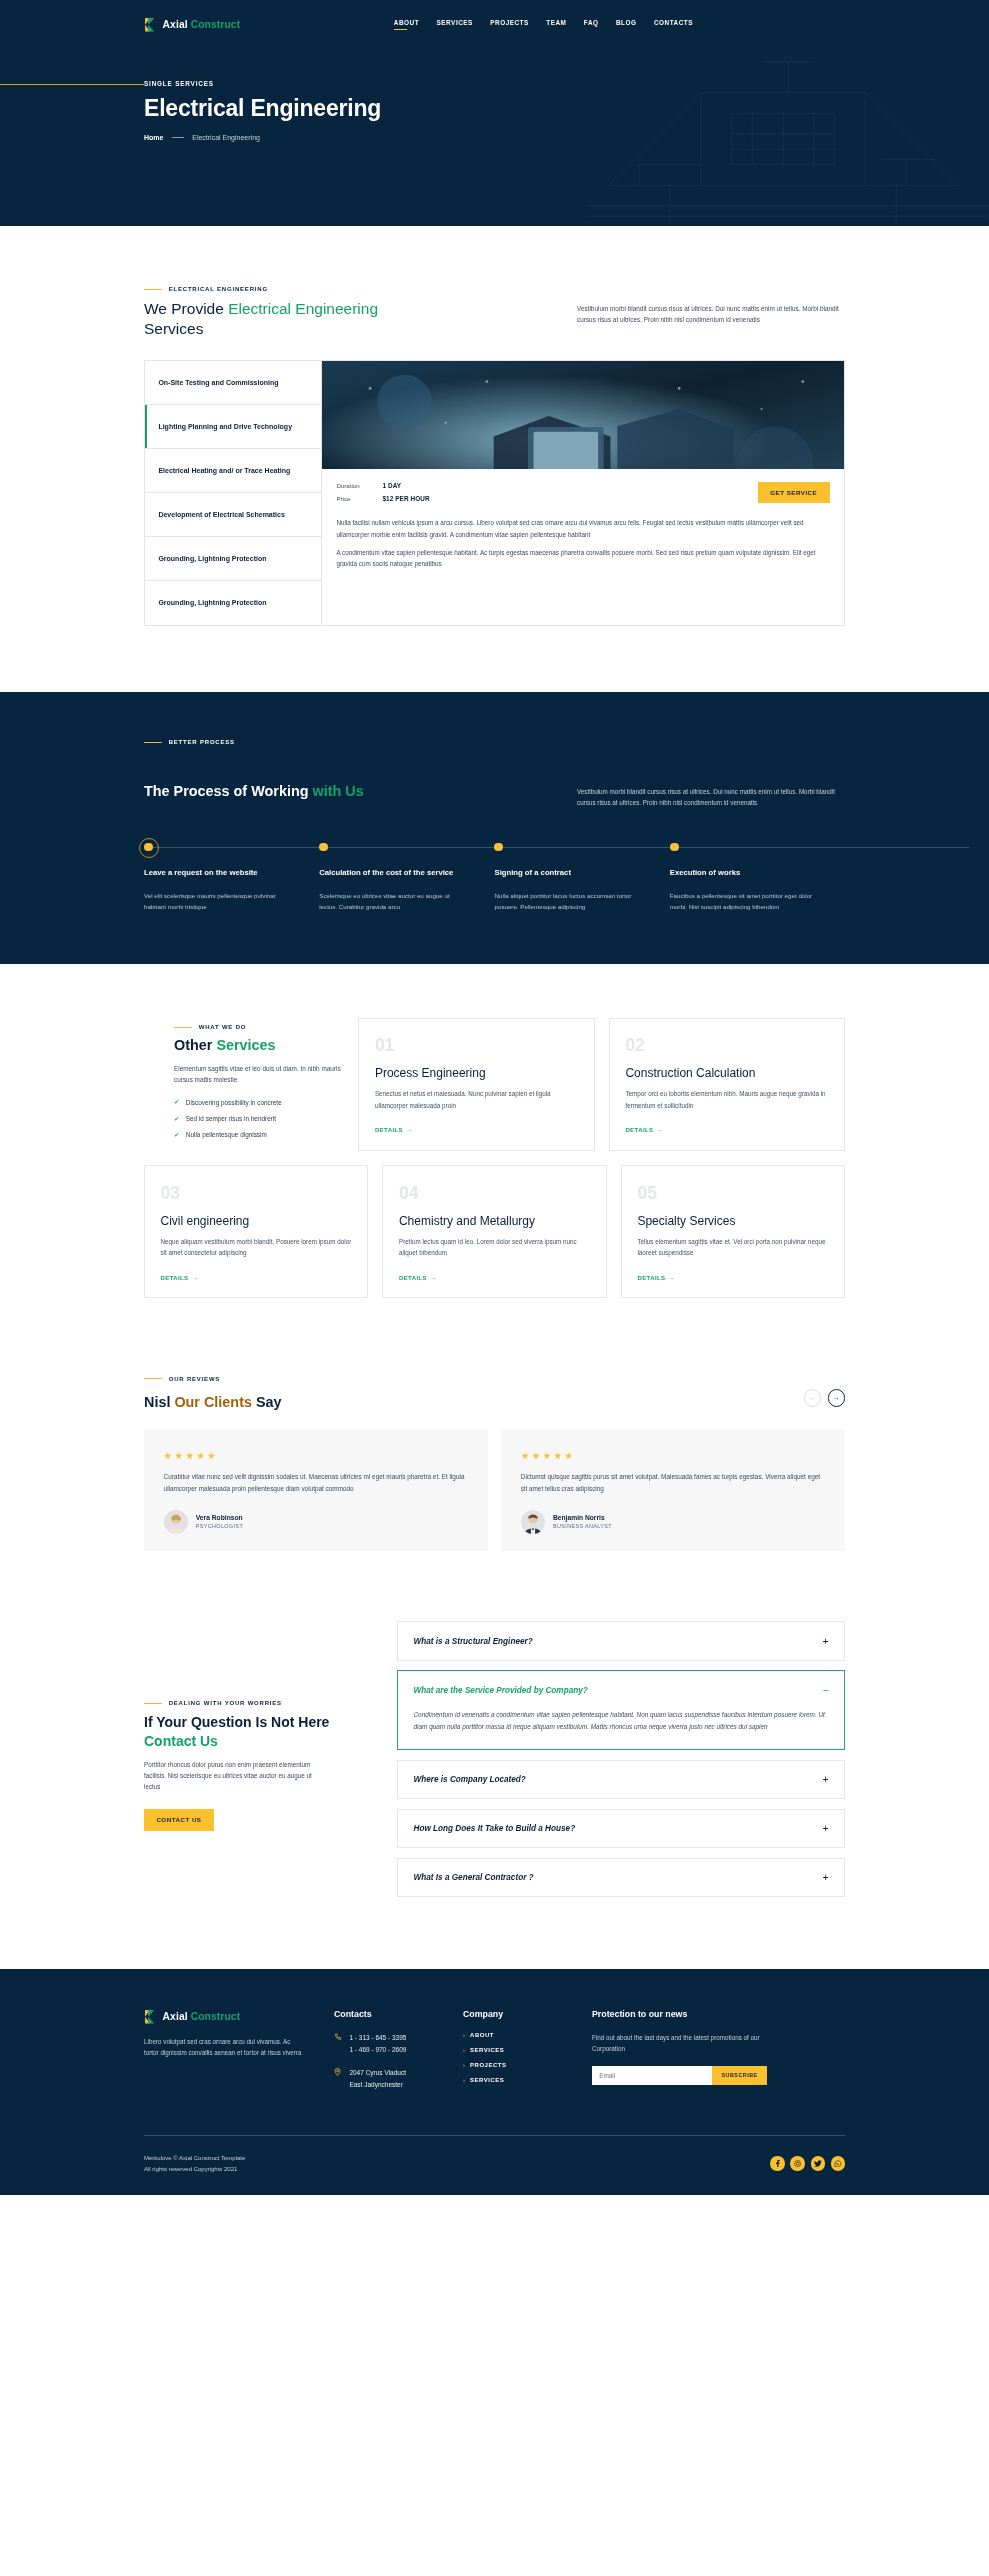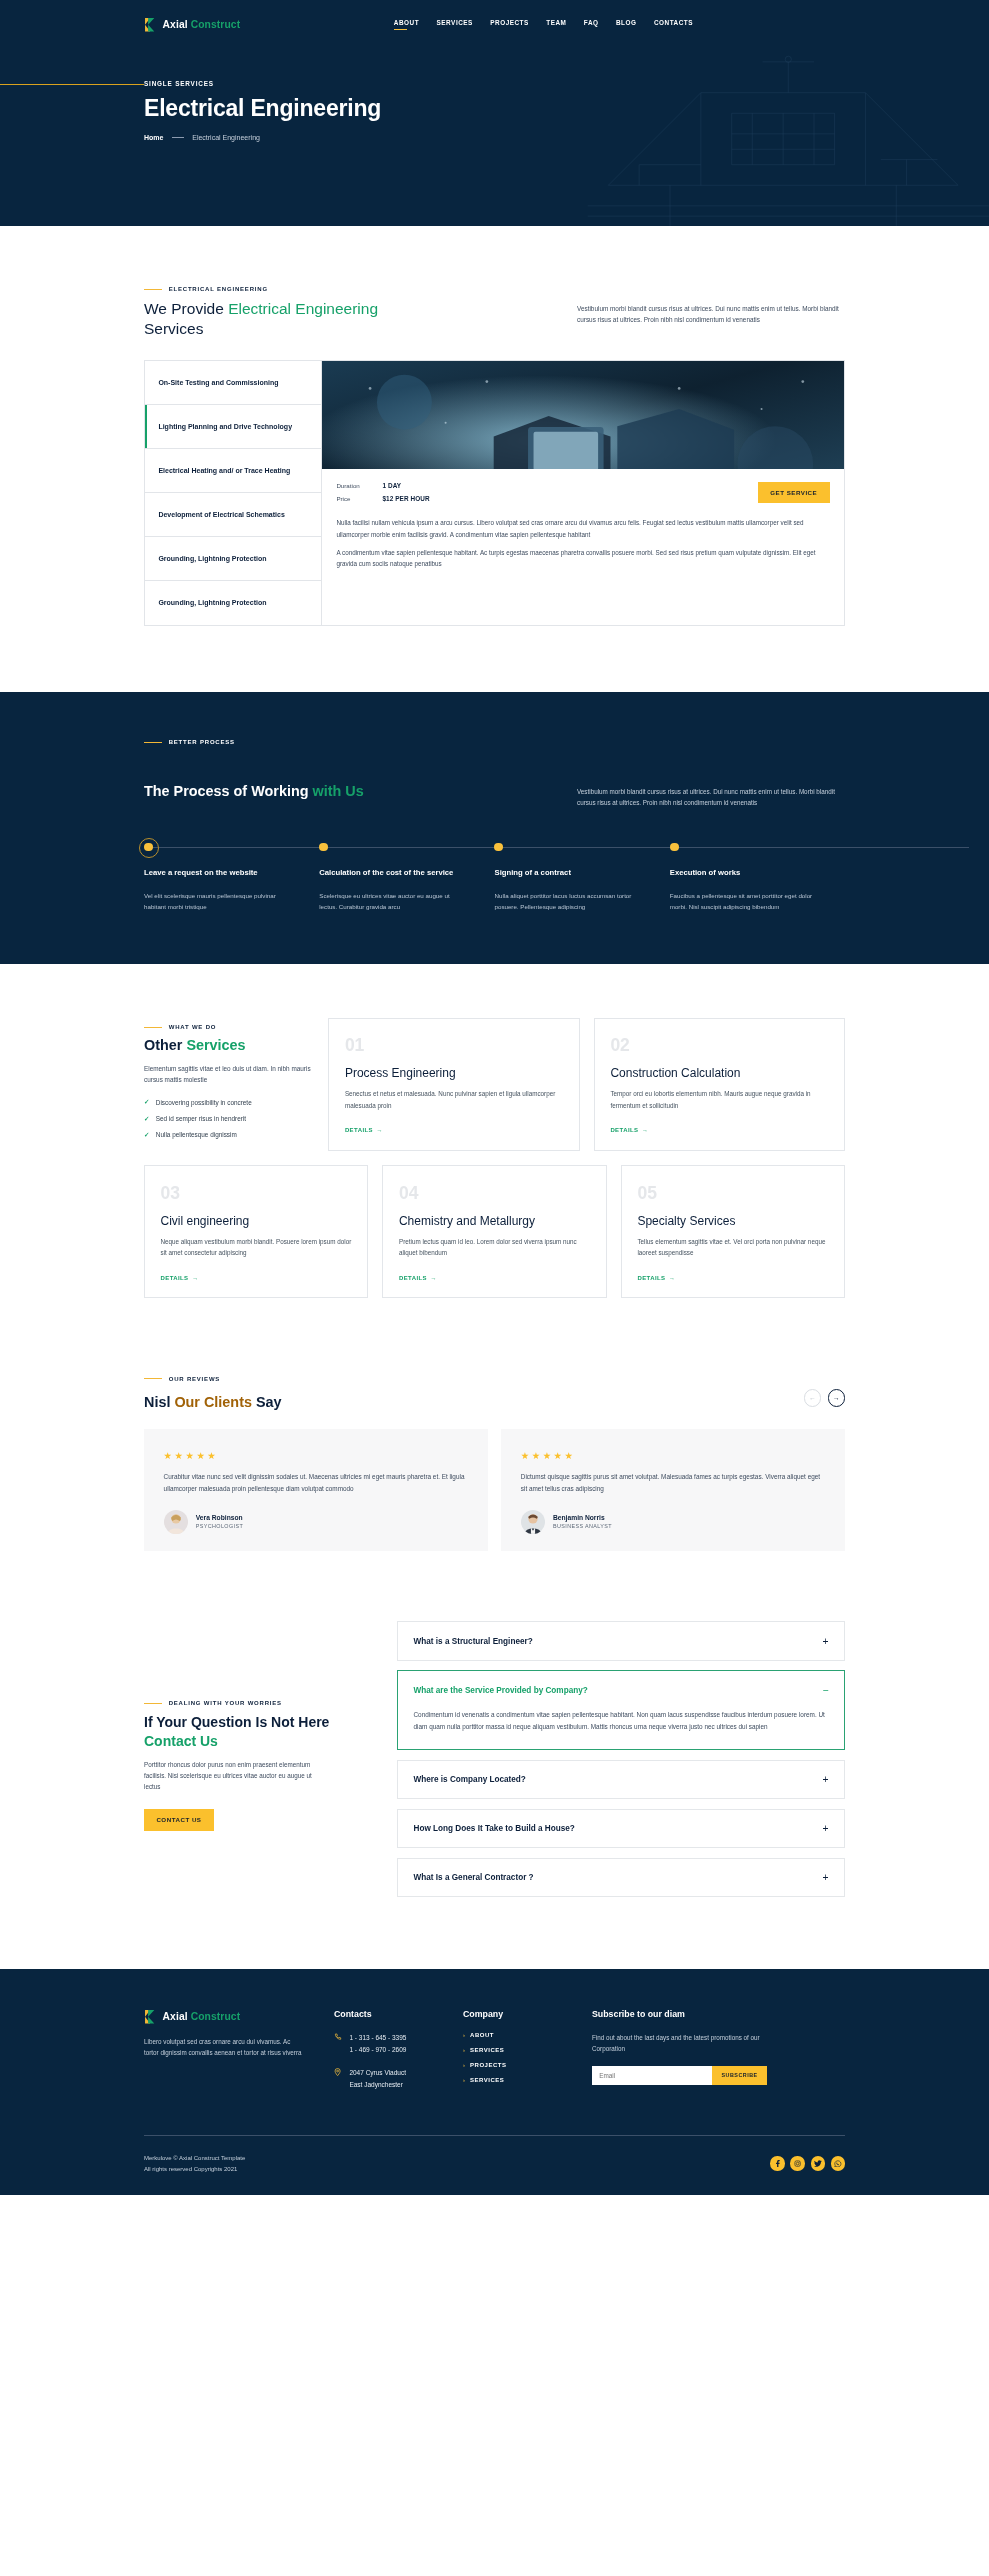--- a/index.html
+++ b/index.html
@@ -106,21 +106,21 @@
     border:0.5px solid #b98f2c; border-radius:50%;
   }
   .proc-cols { display:flex; margin-top:13.4px; }
   .proc-col { width:25%; padding-right:28px; }
   .proc-col h3 { font-size:7.7px; font-weight:bold; line-height:1.4; margin-bottom:10.3px; }
   .proc-col p { font-size:6.2px; line-height:1.8; color:#b9c6d4; }
 
   
   .other { padding:54px 0 57px; }
   .other-grid { display:flex; gap:14.4px; }
-  .other-left { width:170px; padding-top:6.2px; }
+  .other-left { width:170px; padding-top:6.2px;margin-left:30px; }
   .other-h2 { font-size:14.4px; font-weight:bold; margin-bottom:9.3px; }
   .other-h2 .g { color:#16a169; }
   .other-p { font-size:6.4px; line-height:1.75; color:#3d4b5e; margin-bottom:13.4px; }
   .check-list { list-style:none; }
   .check-list li { display:flex; align-items:center; gap:6.2px; font-size:6.4px; color:#33404f; margin-bottom:8.2px; }
   .chk { color:#16a169; font-size:6.7px; font-weight:bold; }
   .cards { flex:1; display:grid; grid-template-columns:repeat(2,1fr); gap:14.4px; }
   .cards-row2 { display:grid; grid-template-columns:repeat(3,1fr); gap:14.4px; margin-top:14.4px; }
   .card {
     border:0.5px solid #e3e6ea; background:#fff; padding:18.5px 15.5px 16.5px; min-height:133px;
@@ -156,21 +156,21 @@
   .rev-role { font-size:5.4px; letter-spacing:0.4px; color:#5c6877; }
 
   
   .faq { padding:24px 0 62px; }
   .faq-grid { display:flex; gap:31px; align-items:flex-start; }
   .faq-left { width:222px; padding-top:79px; }
   .faq-h2 { font-size:14px; font-weight:bold; line-height:1.3; margin-bottom:9.3px; }
   .faq-h2 .g { color:#16a169; }
   .faq-p { font-size:6.3px; line-height:1.78; color:#3d4b5e; margin-bottom:16.5px; width:170px; }
   .faq-list { flex:1; }
-  .faq-item { border:0.5px solid #e4e7ea; margin-bottom:9.3px; background:#fff; }
+  .faq-item { border:0.5px solid #e4e7ea; margin-bottom:9.3px; background:#fff;font-style:italic; }
   .faq-q {
     display:flex; align-items:center; padding:13.4px 15.5px; cursor:pointer;
     font-size:8.2px; font-weight:bold; color:#0c1f3a;
   }
   .faq-q .sign { margin-left:auto; font-size:10.3px; font-weight:normal; }
   .faq-item.open { border-color:#2aa273; }
   .faq-item.open .faq-q { color:#16a169; }
   .faq-a { padding:0 15.5px 16.5px; font-size:6.4px; line-height:1.85; color:#3d4b5e; }
 
   
@@ -627,21 +627,21 @@
               <a>PROJECTS</a>
             </li>
           <li>
               <span class="chev">›</span>
               <a>SERVICES</a>
             </li>
         </ul>
       </div>
 
       <div class="f-col sub">
-        <div class="f-title">Subscribe to our diam</div>
+        <div class="f-title">Protection to our news</div>
         <p class="f-sub-p">Find out about the last days and the latest promotions of our Corporation</p>
         <div class="sub-form">
           <input type="text" placeholder="Email" style="">
           <button>SUBSCRIBE</button>
         </div>
       </div>
     </div>
 
     <div class="f-divider"></div>
 

